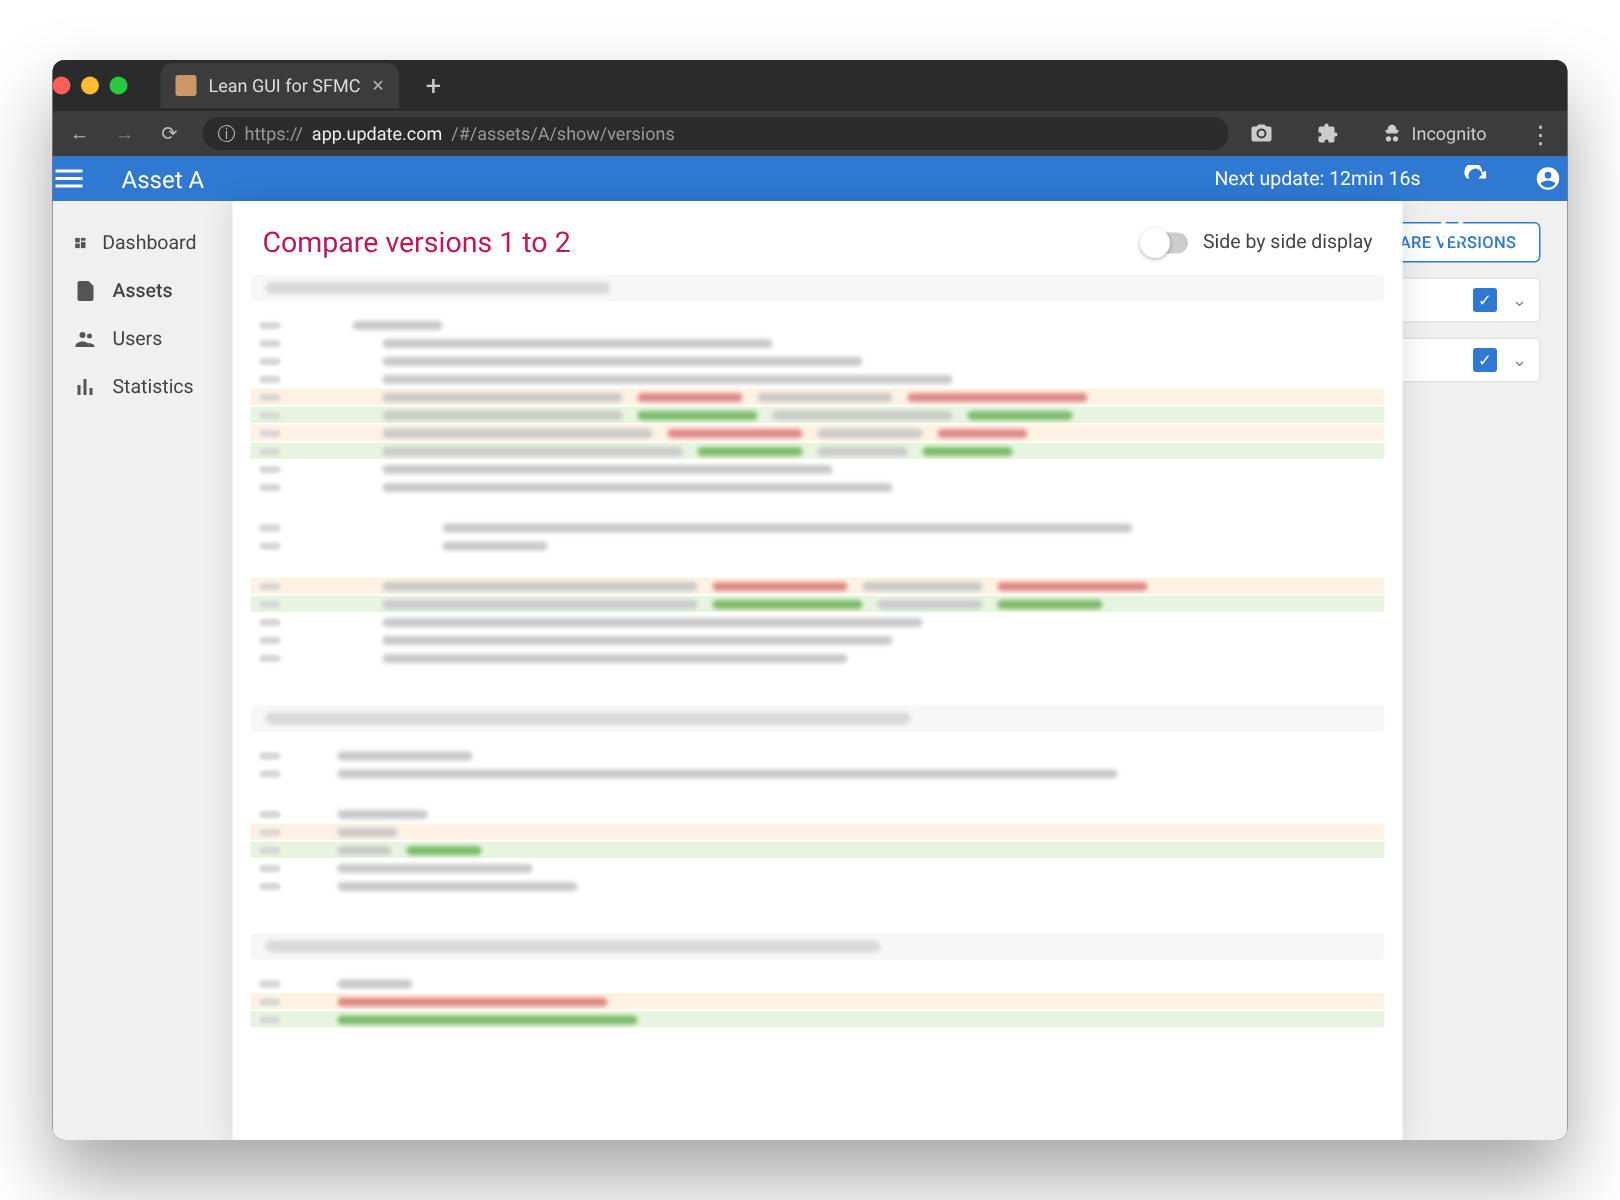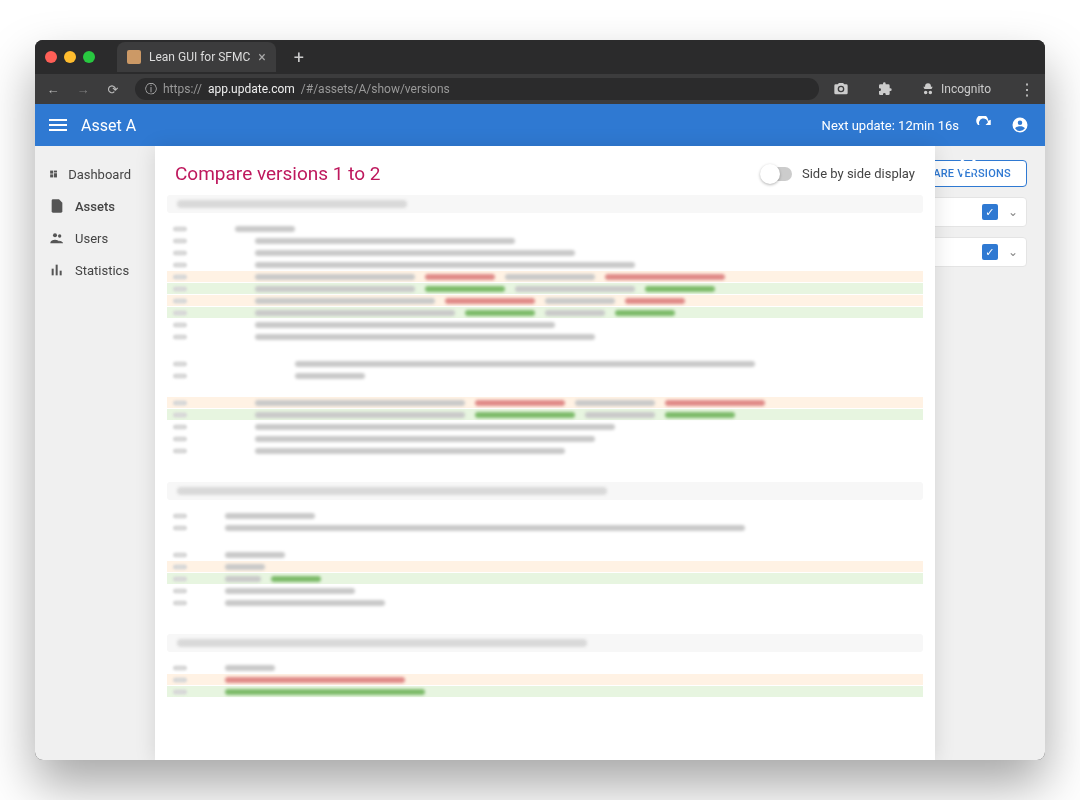--- a/index.html
+++ b/index.html
@@ -23,21 +23,20 @@
     flex-direction: column;
     background: #2b2b2c;
     position: relative;
   }
   
   .tabstrip {
     background: #2b2b2c;
     height: 34px;
     display: flex;
     align-items: center;
-    padding-left: 10px;
     gap: 12px;
   }
   .traffic { display: flex; gap: 7px; margin-right: 10px; }
   .dot { width: 12px; height: 12px; border-radius: 50%; }
   .dot.r { background: #ff5f57; }
   .dot.y { background: #febc2e; }
   .dot.g { background: #28c840; }
   .tab {
     background: #3c3c3d;
     color: #ddd;
@@ -83,25 +82,25 @@
   .url .path { color: #999; }
   .rightext { display:flex; align-items:center; gap:28px; font-size:12px; }
   .incog { display:flex; align-items:center; gap:6px; }
   .incog svg { width:14px; height:14px; fill:#ccc; }
   .kebab { font-size:16px; color:#ccc; }
   .exticon { width:16px; height:16px; color:#ccc; }
   
   .appbar {
     background: #2f79d2;
     color: #fff;
-    height: 42px;
+    height: 30px;
     display: flex;
     align-items: center;
-    padding: 0 14px;
-    gap: 14px;
+    padding: 0 2px;
+    gap: 26px;
     font-size: 16px;
   }
   .hamb { display:flex; flex-direction:column; gap:3px; }
   .hamb span { width:18px; height:2px; background:#fff; }
   .appbar .title { font-weight: 400; }
   .appbar .spacer { flex:1; }
   .appbar .next { font-size: 13px; }
   .appbar .iconbtn { width:22px; height:22px; display:flex; align-items:center; justify-content:center; }
   .appbar svg { fill:#fff; width:18px; height:18px; }
   

